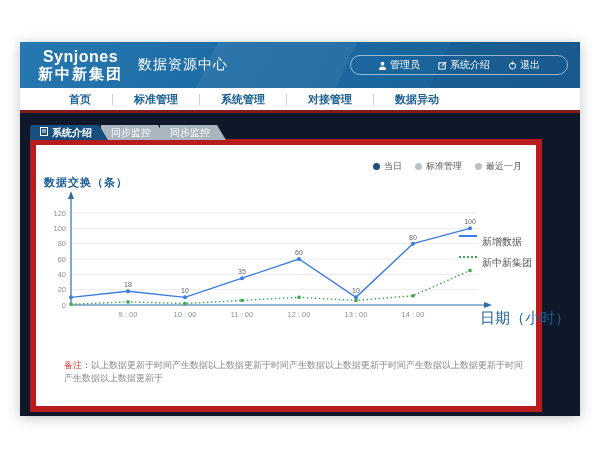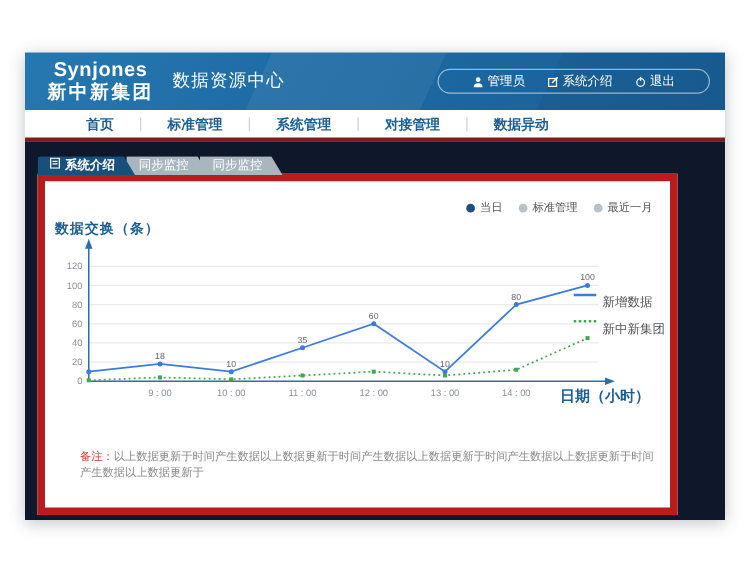--- a/index.html
+++ b/index.html
@@ -49,22 +49,22 @@
   .radio-group { position:absolute; top:15px; right:14px; display:flex; gap:13px; align-items:center; }
   .radio { display:flex; align-items:center; gap:4px; cursor:pointer; }
   .radio-dot { width:7px; height:7px; border-radius:50%; background:#b9c2c9; }
   .radio.selected .radio-dot { background:#1d4f7e; }
   .radio-label { font-size:9px; color:#555; }
 
   .y-axis-title { position:absolute; left:8px; top:30px; font-size:11px;
     font-weight:bold; color:#1a5f96; letter-spacing:1px; }
   #chart-svg { position:absolute; left:10px; top:40px; width:460px; height:150px;
     font-family:"Liberation Sans", sans-serif; }
-  .x-axis-title { position:absolute; left:412px; top:164px; font-size:12px;
-    font-weight:bold; color:#1a5f96; white-space:nowrap; }
+  .x-axis-title { position:absolute; left:444px; top:164px; font-size:15px;
+    font-weight:normal; color:#1a5f96; white-space:nowrap; }
 
   .legend { position:absolute; right:4px; top:90px; display:flex;
     flex-direction:column; gap:7px; }
   .legend-item { display:flex; align-items:flex-start; gap:5px; cursor:pointer;font-family:Liberation Mono, monospace; }
   .legend-label { font-size:10px; color:#555; }
   .sw { width:18px; height:0; }
   .sw-solid { border-top:2px solid #3b7ce0; }
   .sw-dotted { border-top:2px dotted #3fa854; }
 
   .note { position:absolute; left:28px; right:12px; top:214px; font-size:9px;

